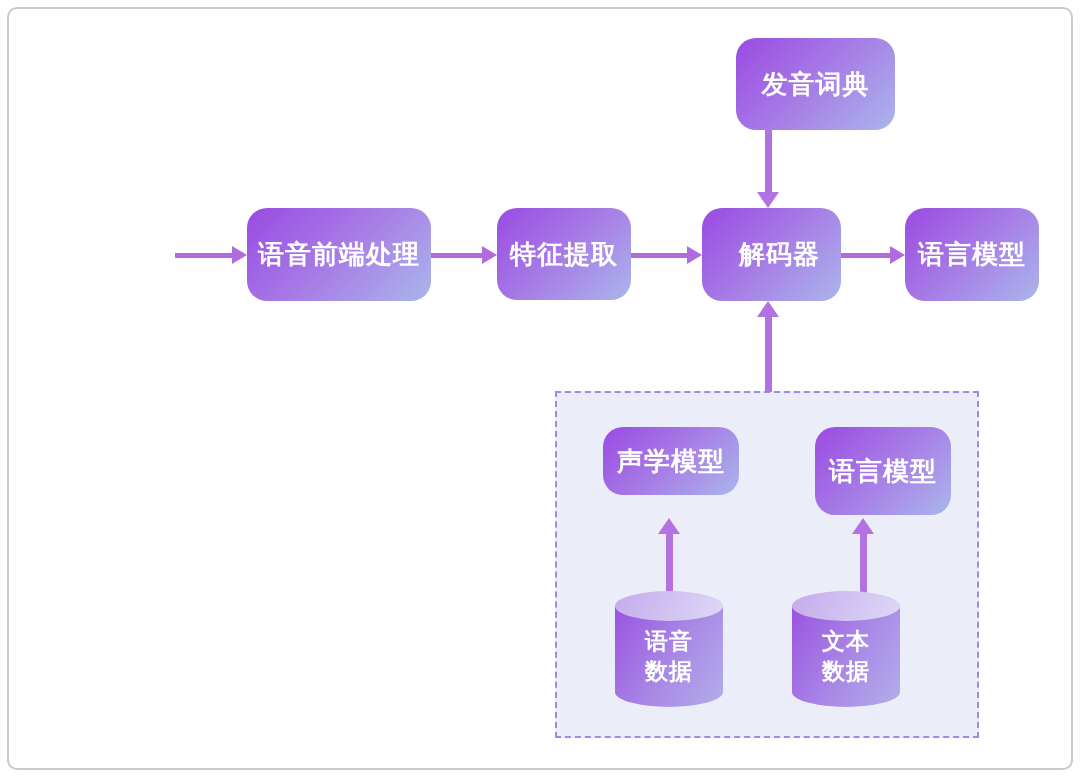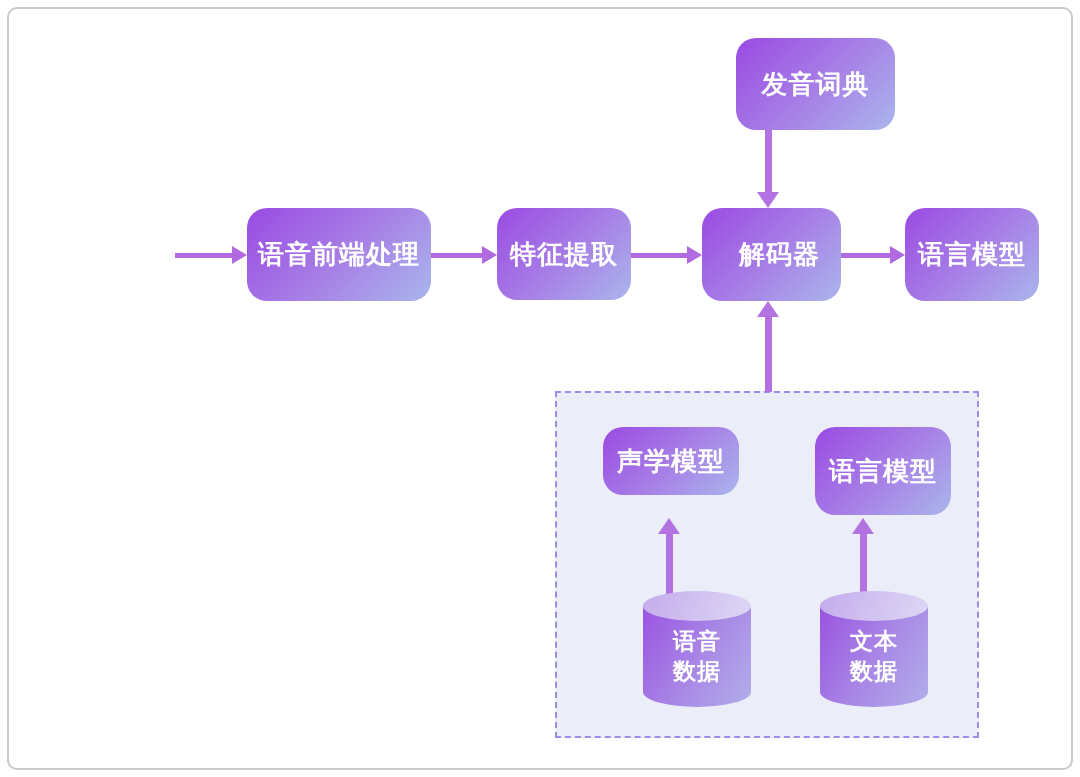--- a/index.html
+++ b/index.html
@@ -97,21 +97,20 @@
   .arrow-lexicon-decoder  { left: 757px; top: 130px; height: 78px; }
   .arrow-models-decoder   { left: 757px; top: 301px; height: 91px; }
   .arrow-speech-acoustic  { left: 658px; top: 518px; height: 84px; }
   .arrow-text-language    { left: 852px; top: 518px; height: 84px; }
 
   
   .cylinder {
     position: absolute;
     width: 108px;
     height: 116px;
-    margin-left: 28px;
   }
   .cyl-speech { left: 615px; top: 591px; }
   .cyl-text   { left: 792px; top: 591px; }
   .cyl-body {
     position: absolute;
     left: 0; right: 0; top: 15px; bottom: 0;
     background: linear-gradient(120deg, #9a53e0 0%, #a98ae6 55%, #b2aeea 100%);
     border-radius: 0 0 50% 50% / 0 0 15px 15px;
   }
   .cyl-top {

